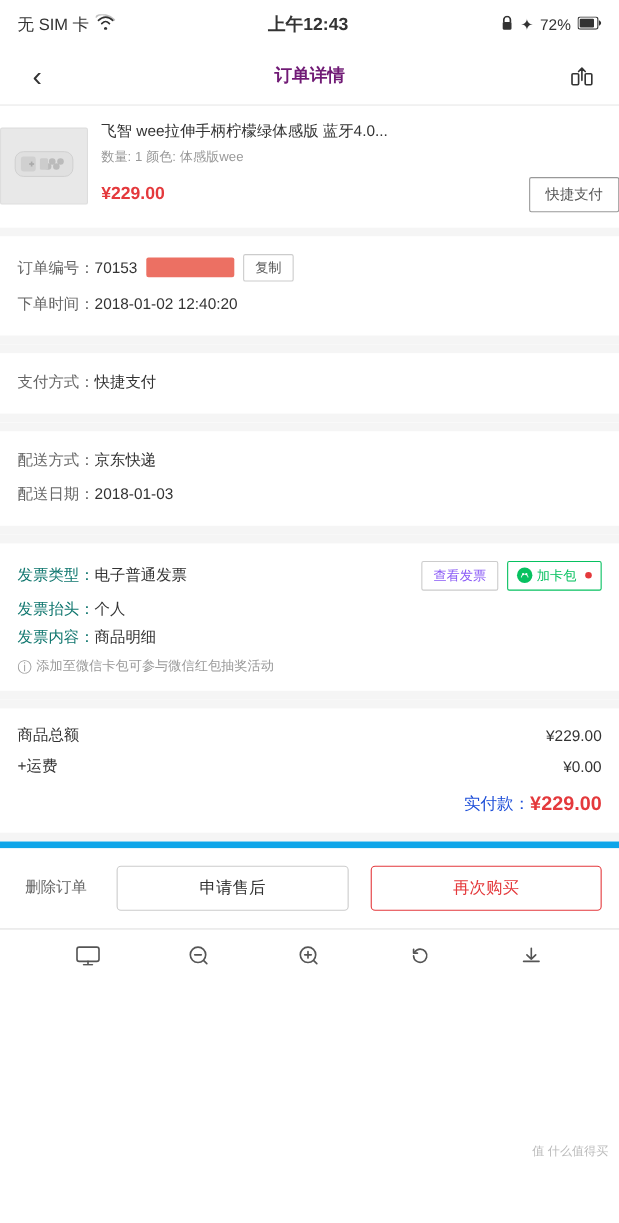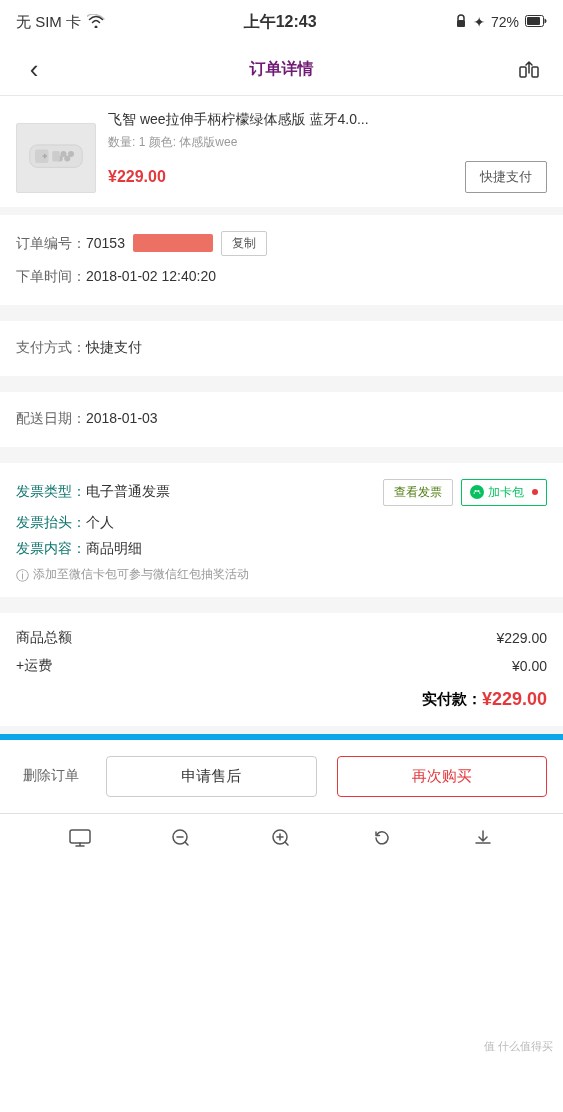--- a/index.html
+++ b/index.html
@@ -53,23 +53,23 @@
       width: 36px;
       height: 36px;
       display: flex;
       align-items: center;
       justify-content: center;
     }
 
     
     .product-card {
       background: #fff;
-      padding: 14px 16px;
-      display: flex;
-      align-items: flex-end;
+      padding: 14px 0;
+      display: flex;
+      align-items: center;
       gap: 12px;
       border-bottom: 8px solid #f5f5f5;
     }
     .product-image {
       width: 80px;
       height: 70px;
       background: #e8e8e8;
       border: 1px solid #ddd;
       flex-shrink: 0;
       display: flex;
@@ -192,21 +192,21 @@
     .invoice-actions {
       display: flex;
       align-items: center;
       gap: 8px;
     }
     .view-invoice-btn {
       border: 1px solid #ccc;
       background: #fff;
       padding: 4px 10px;
       font-size: 12px;
-      color: #4d7c0f;
+      color: #8b5cf6;
       cursor: pointer;
       border-radius: 2px;
       white-space: nowrap;
     }
     .wechat-btn {
       border: 1px solid #07c160;
       background: #fff;
       padding: 4px 8px;
       font-size: 12px;
       color: #07c160;
@@ -259,21 +259,21 @@
       color: #333;
     }
     .price-row .amount { color: #333; }
     .total-row {
       display: flex;
       justify-content: flex-end;
       align-items: center;
       margin-top: 14px;
       font-size: 15px;
     }
-    .total-label { color: #000000; font-weight: 700; }
+    .total-label { color: #1d4ed8; font-weight: 400; }
     .total-amount { color: #e4393c; font-size: 18px; font-weight: 600; }
 
     
     .bottom-actions {
       background: #fff;
       padding: 16px;
       display: flex;
       align-items: center;
       justify-content: space-between;
       border-top: 6px solid #0ea5e9;
@@ -447,20 +447,24 @@
 
 <div class="detail-section" style="border-top: 8px solid #f5f5f5;">
   <div class="detail-row">
     <span class="detail-label">支付方式：</span>
     <span class="detail-value">快捷支付</span>
   </div>
 </div>
 
 <div class="detail-section" style="border-top: 8px solid #f5f5f5;">
   <div class="detail-row">
+    <span class="detail-label">配送方式：</span>
+    <span class="detail-value">京东快递</span>
+  </div>
+  <div class="detail-row">
     <span class="detail-label">配送日期：</span>
     <span class="detail-value">2018-01-03</span>
   </div>
 </div>
 
 <div class="invoice-section" style="border-top: 8px solid #f5f5f5;">
 
   <div class="invoice-row">
     <span class="invoice-label">发票类型：</span>
     <span class="invoice-value">电子普通发票</span>

